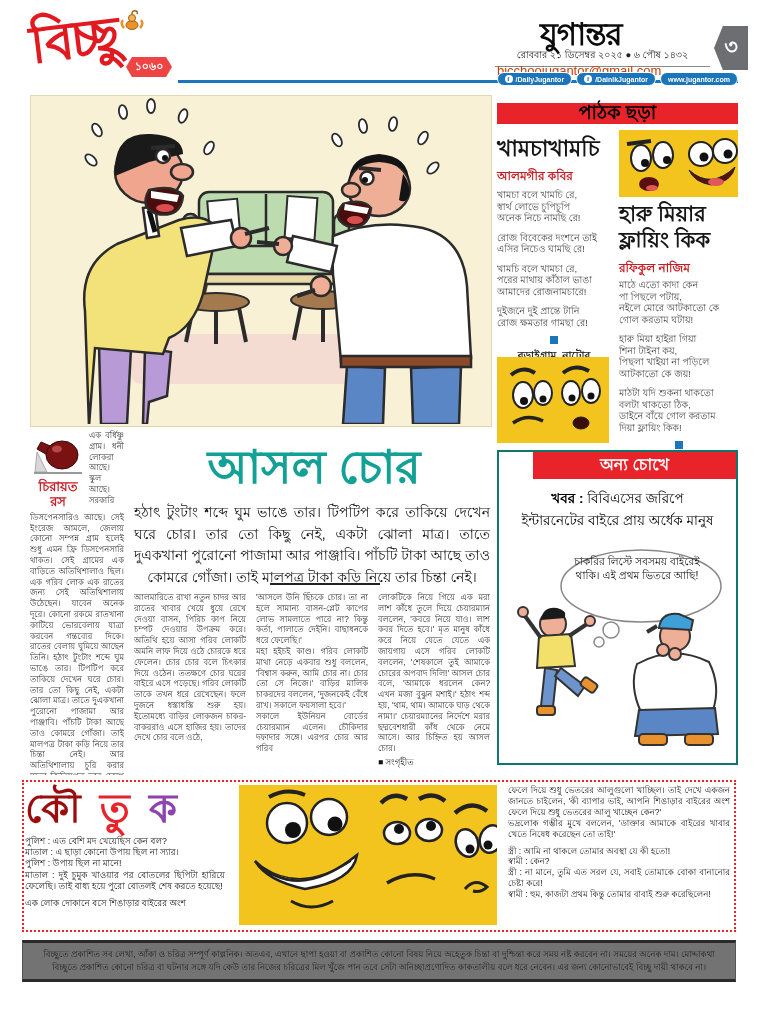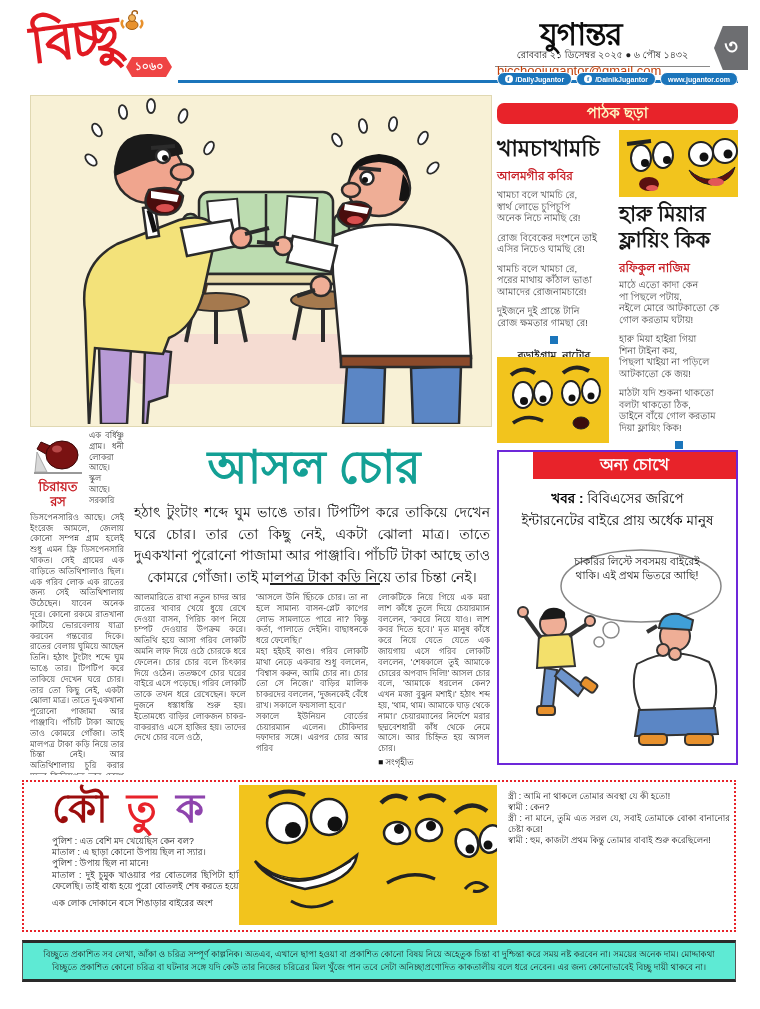--- a/index.html
+++ b/index.html
@@ -26,31 +26,31 @@
           font-weight:bold;display:flex;align-items:center;justify-content:center;
           font-family:"Liberation Serif",serif;}
   .page-tag{position:absolute;left:714px;top:26px;width:34px;height:44px;background:#6d6e71;color:#fff;
             font-size:21px;font-weight:bold;display:flex;align-items:center;justify-content:center;
             clip-path:polygon(0 50%,26% 0,100% 0,100% 100%,26% 100%);}
   
   .cartoon-box{position:absolute;left:30px;top:95px;width:460px;height:330px;background:#f8f1d6;
                border:1px solid #e0d8b2;}
   
   .rhymes{position:absolute;left:497px;top:103px;width:241px;height:347px;}
-  .sec-bar{position:absolute;left:0;top:0;width:100%;height:21px;background:#e8232a;color:#fef9c3;
-           font-size:15px;font-weight:bold;display:flex;align-items:center;justify-content:center;border-radius:7px;}
+  .sec-bar{position:absolute;left:0;top:0;width:100%;height:21px;background:#e8232a;color:#000000;
+           font-size:19px;font-weight:bold;display:flex;align-items:center;justify-content:center;}
   .poem-title{font-weight:800;color:#161616;line-height:1.25;}
   .poem-author{font-size:12px;font-weight:bold;color:#c71e25;}
   .stanza{font-size:9.5px;line-height:11.5px;color:#4a4a4a;white-space:pre-line;margin-bottom:8px;}
   .loc{font-size:10.5px;font-weight:bold;color:#222;display:flex;align-items:center;gap:4px;flex-direction:column;}
   .loc-sq{width:8px;height:8px;background:#1b75bb;display:inline-block;}
   .emoji-img{background:#f2c41d;display:block;}
   
   .other-eyes{position:absolute;left:497px;top:450px;width:241px;height:315px;background:#fff;
-              border:2px solid #6d28d9;box-sizing:border-box;}
+              border:2px solid #0f766e;box-sizing:border-box;}
   .oe-bar{position:absolute;left:34px;right:0;top:0;height:27px;background:#e8232a;color:#fff;
           font-size:16px;font-weight:800;display:flex;align-items:center;justify-content:center;}
   .oe-news{position:absolute;left:4px;right:4px;top:36px;text-align:center;font-size:13.5px;
            line-height:1.6;color:#000;}
   .oe-svg{position:absolute;left:2px;top:92px;}
   .oe-bubble{position:absolute;left:62px;top:102px;width:152px;font-size:10.5px;line-height:1.35;
              text-align:center;color:#111;}
   
   .article{position:absolute;left:30px;top:430px;width:460px;height:345px;}
   .art-col1{position:absolute;left:0;top:0;width:94px;height:345px;overflow:hidden;}
@@ -62,30 +62,30 @@
   .art-lead{position:absolute;left:104px;top:72px;width:356px;font-size:14px;line-height:1.55;
             color:#111;text-align:justify;text-align-last:center;font-weight:500;}
   .art-div{position:absolute;left:240px;top:153px;width:110px;height:2px;background:#222;}
   .art-cols{position:absolute;left:104px;top:162px;width:356px;height:183px;display:flex;gap:10px;}
   .art-col{flex:1;overflow:hidden;}
   .prewrap{white-space:pre-line;}
   .credit{font-size:8.5px;font-weight:normal;color:#111;margin-top:2px;}
   
   .jokes{position:absolute;left:22px;top:780px;width:714px;height:152px;border:2px dotted #e8232a;
          box-sizing:border-box;background:#fff;}
-  .jk-left{position:absolute;left:28px;top:4px;width:200px;}
+  .jk-left{position:absolute;left:1px;top:4px;width:200px;}
   .jk-title{font-size:40px;font-weight:800;line-height:1.1;letter-spacing:4px;}
   .jk-t1{color:#9b0d0d;} .jk-t2{color:#e8232a;} .jk-t3{color:#8e44ad;}
   .jk-line{font-size:8.8px;line-height:11.2px;color:#222;margin:0;text-align:justify;}
   .jk-gap{height:6px;}
   .jk-banner{position:absolute;left:215px;top:3px;}
   .jk-right{position:absolute;left:484px;top:3px;width:222px;overflow:hidden;height:142px;}
   .jk-right p{font-size:8.6px;line-height:10.9px;color:#222;margin:0;text-align:justify;}
   
-  .disclaimer{position:absolute;left:22px;top:940px;width:714px;box-sizing:border-box;background:#5eead4;
+  .disclaimer{position:absolute;left:22px;top:940px;width:714px;box-sizing:border-box;background:#737373;
               border:1px solid #555;border-top:3px solid #2a2a2a;border-bottom:3px solid #2a2a2a;
               padding:5px 12px;font-size:8.6px;line-height:1.5;color:#222;text-align:center;}
 </style>
 </head>
 <body>
 
 <div class="page">
 
   <div class="logo-text">বিচ্ছু</div>
   <svg class="abs" style="left:118px;top:8px;" width="28" height="28" viewBox="0 0 28 28">
@@ -398,20 +398,22 @@
 
       <path d="M216,28 Q232,14 248,26" stroke="#222" stroke-width="4.5" fill="none"></path>
       <ellipse cx="228" cy="58" rx="11" ry="14" fill="#fff" stroke="#222" stroke-width="2.5" transform="rotate(-18 228 58)"></ellipse>
       <ellipse cx="252" cy="54" rx="11" ry="14" fill="#fff" stroke="#222" stroke-width="2.5" transform="rotate(18 252 54)"></ellipse>
       <circle cx="231" cy="64" r="4.5" fill="#111"></circle>
         <circle cx="249" cy="60" r="4.5" fill="#111"></circle>
       <path d="M226,104 Q236,92 248,102 Q242,108 234,106" stroke="#222" stroke-width="3" fill="none"></path>
     </svg>
 
     <div class="jk-right">
+      <p class="prewrap">ফেলে দিয়ে শুধু ভেতরের আলুগুলো খাচ্ছিল। তাই দেখে একজন জানতে চাইলেন, 'কী ব্যাপার ভাই, আপনি শিঙাড়ার বাইরের অংশ ফেলে দিয়ে শুধু ভেতরের আলু খাচ্ছেন কেন?'
+ভদ্রলোক গম্ভীর মুখে বললেন, 'ডাক্তার আমাকে বাইরের খাবার খেতে নিষেধ করেছেন তো তাই!'</p>
       <div class="jk-gap"></div>
       <p>স্ত্রী : আমি না থাকলে তোমার অবস্থা যে কী হতো!</p>
       <p>স্বামী : কেন?</p>
       <p>স্ত্রী : না মানে, তুমি এত সরল যে, সবাই তোমাকে বোকা বানানোর চেষ্টা করে!</p>
       <p>স্বামী : হুম, কাজটা প্রথম কিন্তু তোমার বাবাই শুরু করেছিলেন!</p>
     </div>
   </div>
 
   <div class="disclaimer">বিচ্ছুতে প্রকাশিত সব লেখা, আঁকা ও চরিত্র সম্পূর্ণ কাল্পনিক। অতএব, এখানে ছাপা হওয়া বা প্রকাশিত কোনো বিষয় নিয়ে অহেতুক চিন্তা বা দুশ্চিন্তা করে সময় নষ্ট করবেন না। সময়ের অনেক দাম। মোদ্দাকথা বিচ্ছুতে প্রকাশিত কোনো চরিত্র বা ঘটনার সঙ্গে যদি কেউ তার নিজের চরিত্রের মিল খুঁজে পান তবে সেটা অনিচ্ছাপ্রণোদিত কাকতালীয় বলে ধরে নেবেন। এর জন্য কোনোভাবেই বিচ্ছু দায়ী থাকবে না।</div>
 

